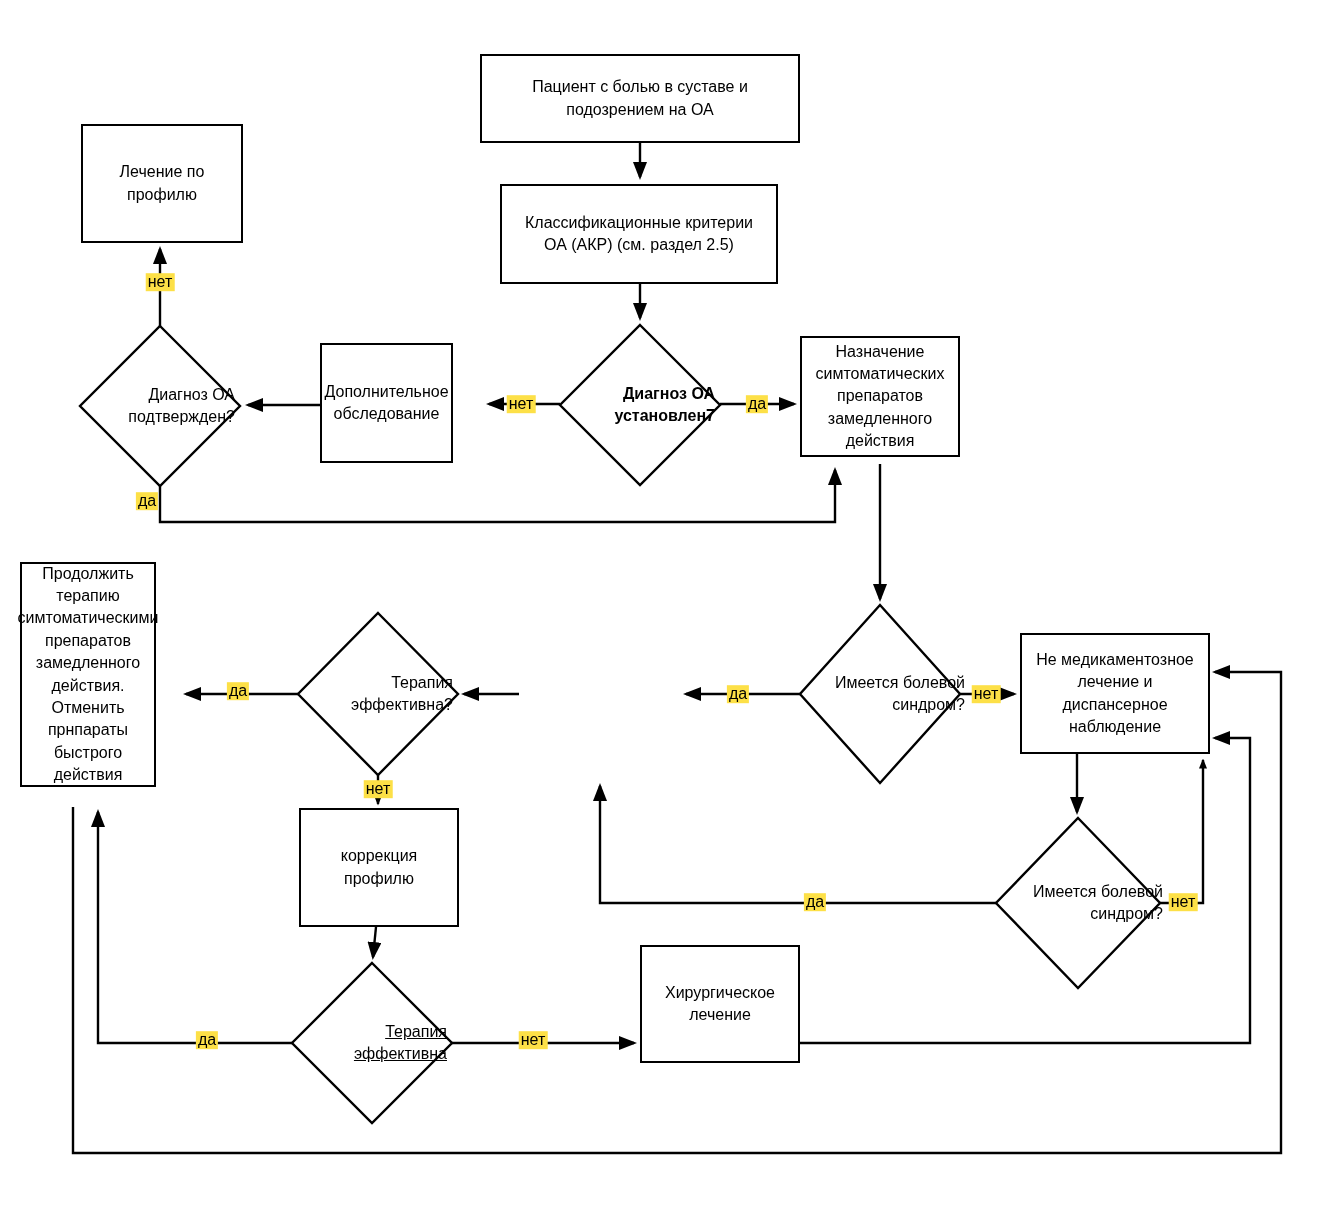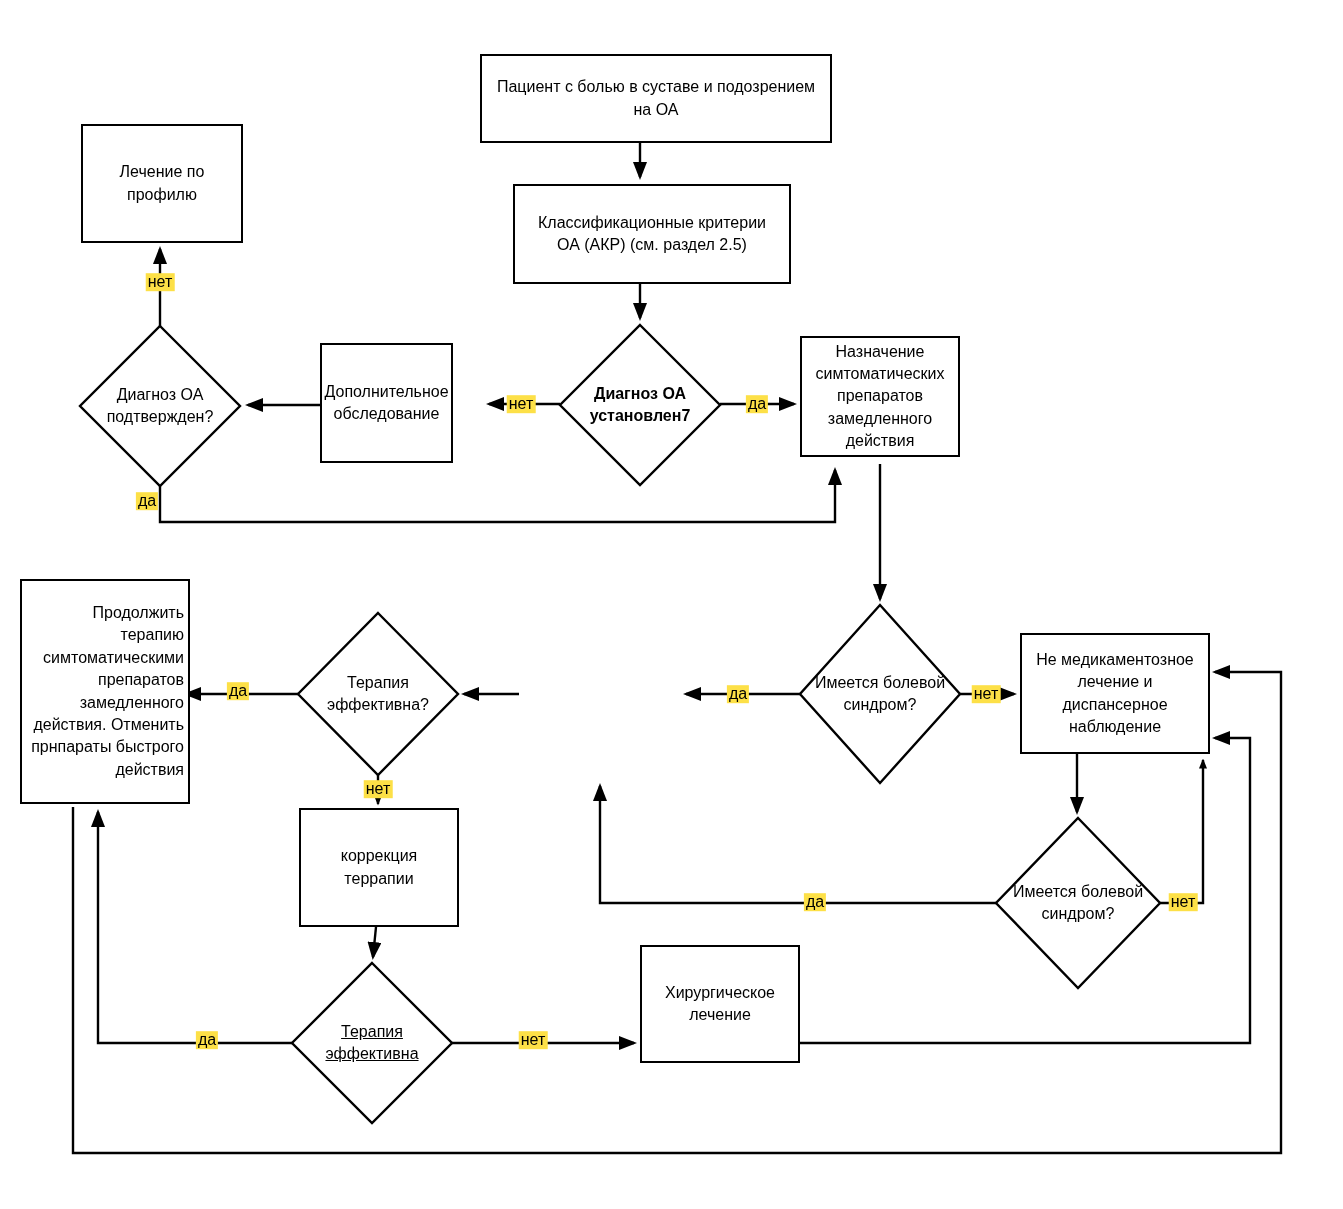--- a/index.html
+++ b/index.html
@@ -35,21 +35,21 @@
     line-height: 1.38;
     padding: 2px 4px;
     z-index: 2;
   }
   .box.narrowpad { padding: 2px 10px; }
   .dtext {
     position: absolute;
     display: flex;
     align-items: center;
     justify-content: center;
-    text-align: center;
+    text-align: right;
     font-size: 16px;
     line-height: 1.35;
     z-index: 2;
     pointer-events: none;
   }
   .elabel {
     position: absolute;
     transform: translate(-50%, -50%);
     background: #fde047;
     font-size: 16px;
@@ -103,34 +103,34 @@
         <polygon points="640,325 720,405 640,485 560,405"></polygon>
         <polygon points="160,326 240,406 160,486 80,406"></polygon>
         <polygon points="880,605 960,694 880,783 800,694"></polygon>
         <polygon points="378,613 458,694 378,775 298,694"></polygon>
         <polygon points="1078,818 1160,903 1078,988 996,903"></polygon>
         <polygon points="372,963 452,1043 372,1123 292,1043"></polygon>
       </g>
     </g>
   </svg>
 
-  <div class="box" style="left:480px; top:54px; width:352px; height:89px;">Пациент с болью в суставе и подозрением на ОА</div>
+  <div class="box" style="left:480px; top:54px; width:320px; height:89px;">Пациент с болью в суставе и подозрением на ОА</div>
 
-  <div class="box narrowpad" style="left:500px; top:184px; width:278px; height:100px;margin-left:13px;">Классификационные критерии ОА (АКР) (см. раздел 2.5)</div>
+  <div class="box narrowpad" style="left:500px; top:184px; width:278px; height:100px;">Классификационные критерии ОА (АКР) (см. раздел 2.5)</div>
 
   <div class="box" style="left:320px; top:343px; width:133px; height:120px;">Дополнительное обследование</div>
 
   <div class="box" style="left:81px; top:124px; width:162px; height:119px;">Лечение по профилю</div>
 
   <div class="box" style="left:800px; top:336px; width:160px; height:121px;">Назначение симтоматических препаратов замедленного действия</div>
 
 
-  <div class="box" style="left:20px; top:579px; width:170px; height:225px; line-height:1.4;text-align:right;">Продолжить терапию симтоматическими препаратов замедленного действия. Отменить прнпараты быстрого действия</div>
+  <div class="box" style="left:20px; top:562px; width:136px; height:225px; line-height:1.4;">Продолжить терапию симтоматическими препаратов замедленного действия. Отменить прнпараты быстрого действия</div>
 
-  <div class="box" style="left:299px; top:808px; width:160px; height:119px;">коррекция террапии</div>
+  <div class="box" style="left:299px; top:808px; width:160px; height:119px;">коррекция профилю</div>
 
   <div class="box" style="left:1020px; top:633px; width:190px; height:121px;">Не медикаментозное лечение и диспансерное наблюдение</div>
 
   <div class="box" style="left:640px; top:945px; width:160px; height:118px;">Хирургическое лечение</div>
 
   <div class="dtext" style="left:565px; top:373px; width:150px; height:64px;font-weight:bold;">Диагноз ОА установлен7</div>
 
   <div class="dtext" style="left:85px; top:374px; width:150px; height:64px;">Диагноз ОА подтвержден?</div>
 
   <div class="dtext" style="left:795px; top:662px; width:170px; height:64px;">Имеется болевой синдром?</div>

